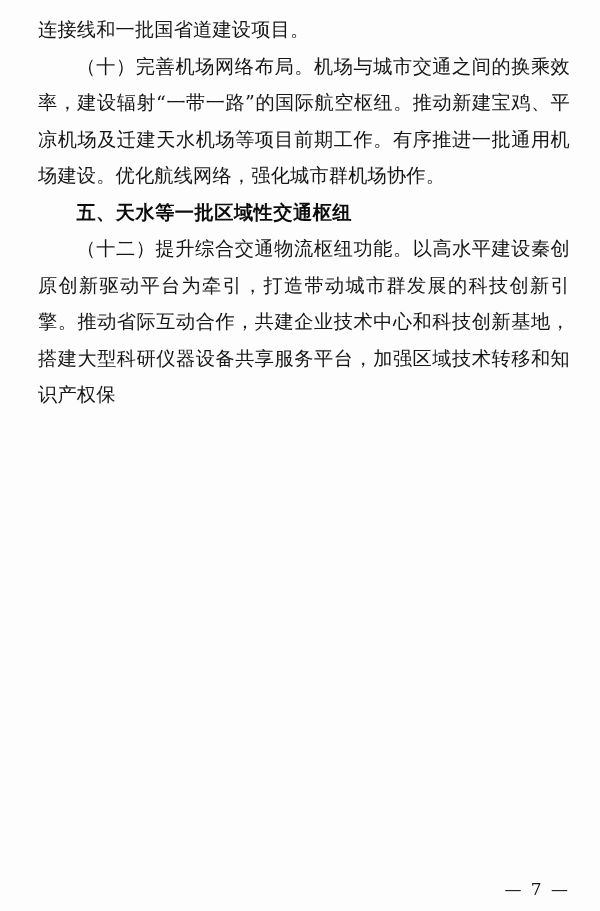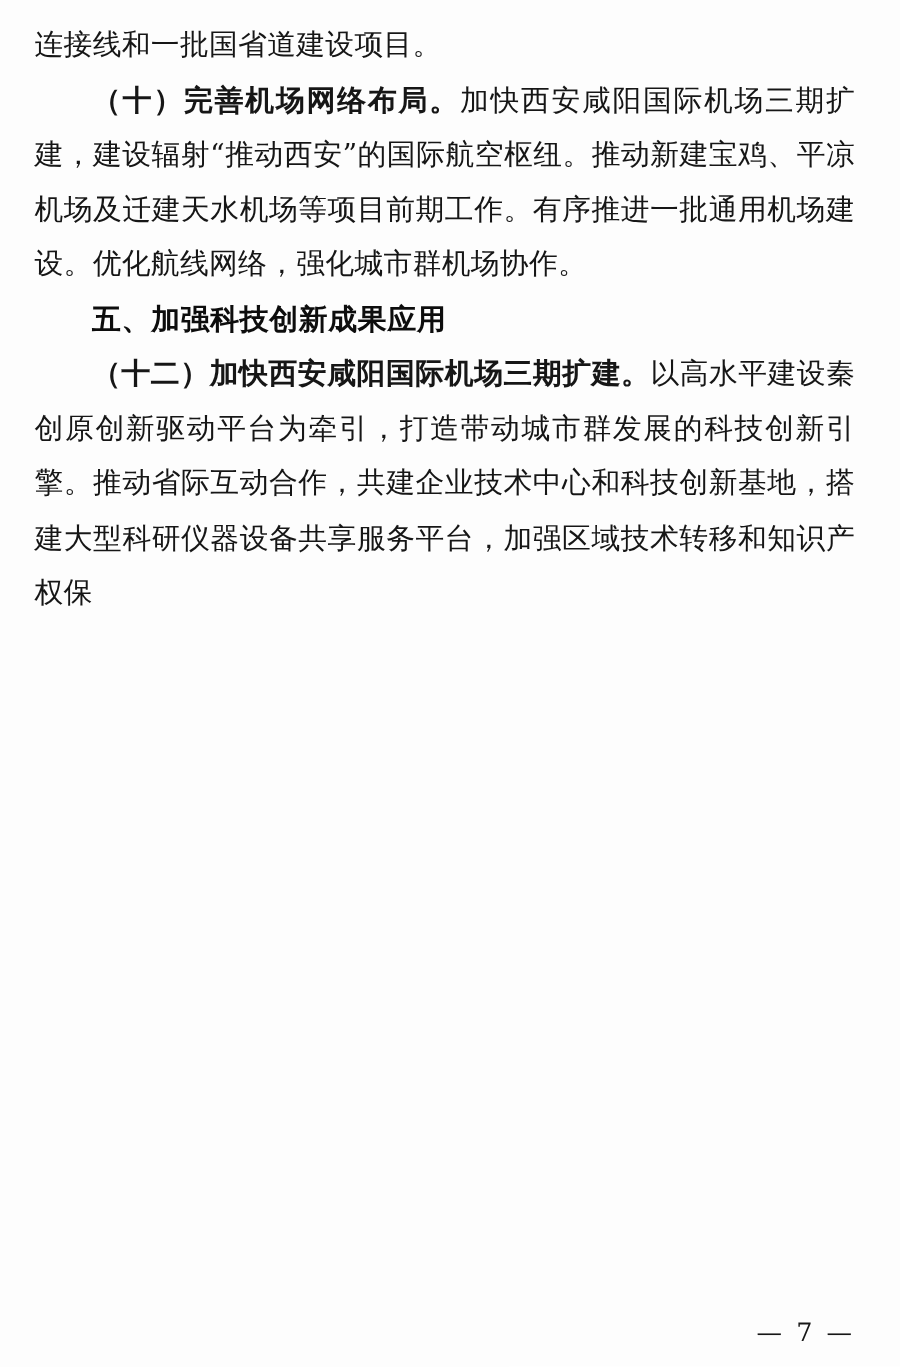--- a/index.html
+++ b/index.html
@@ -12,21 +12,21 @@
     background: #ffffff;
     font-family: "DejaVu Serif", "Liberation Serif", serif;
     color: #1a1a1a;
     overflow: hidden;
   }
   .page {
     position: relative;
     width: 600px;
     height: 911px;
     box-sizing: border-box;
-    padding: 10px 30px 0 23px;
+    padding: 10px 30px 0 38px;
     background: #fdfdfd;
   }
   .para {
     font-size: 19.2px;
     line-height: 36.5px;
     text-align: justify;
     text-justify: inter-ideograph;
     margin: 0 0 0 0;
     letter-spacing: 0.2px;
     color: #161616;
@@ -38,21 +38,21 @@
     font-size: 19.2px;
     line-height: 36.5px;
     font-weight: bold;
     text-indent: 2em;
     margin: 0;
     font-family: "DejaVu Sans", "Liberation Sans", sans-serif;
     color: #0d0d0d;
     letter-spacing: 0.5px;
   }
   .bold-run {
-    font-weight: bold;
+    font-weight: normal;
     font-family: "DejaVu Sans", "Liberation Sans", sans-serif;
     letter-spacing: 0.3px;
   }
   .page-number {
     position: absolute;
     right: 30px;
     bottom: 12px;
     font-size: 17px;
     letter-spacing: 2px;
     color: #161616;
@@ -63,25 +63,25 @@
 </head>
 <body>
 
 <div class="page">
 
   <div class="spacer-top"></div>
 
   <p class="para">连接线和一批国省道建设项目。</p>
 
   <p class="para indent">
-    <span class="bold-run">（十）完善机场网络布局。</span><span>加快西安咸阳国际机场三期扩建，建设辐射“推动西安”的国际航空枢纽。推动新建宝鸡、平凉机场及迁建天水机场等项目前期工作。有序推进一批通用机场建设。优化航线网络，强化城市群机场协作。</span>
+    <span class="bold-run">（十）完善机场网络布局。</span><span>机场与城市交通之间的换乘效率，建设辐射“一带一路”的国际航空枢纽。推动新建宝鸡、平凉机场及迁建天水机场等项目前期工作。有序推进一批通用机场建设。优化航线网络，强化城市群机场协作。</span>
   </p>
 
 
-  <p class="heading">五、加强科技创新成果应用</p>
+  <p class="heading">五、天水等一批区域性交通枢纽</p>
 
 
   <p class="para indent">
-    <span class="bold-run">（十二）加快西安咸阳国际机场三期扩建。</span><span>以高水平建设秦创原创新驱动平台为牵引，打造带动城市群发展的科技创新引擎。推动省际互动合作，共建企业技术中心和科技创新基地，搭建大型科研仪器设备共享服务平台，加强区域技术转移和知识产权保</span>
+    <span class="bold-run">（十二）提升综合交通物流枢纽功能。</span><span>以高水平建设秦创原创新驱动平台为牵引，打造带动城市群发展的科技创新引擎。推动省际互动合作，共建企业技术中心和科技创新基地，搭建大型科研仪器设备共享服务平台，加强区域技术转移和知识产权保</span>
   </p>
 
   <div class="page-number">— 7 —</div>
 </div>
 
 </body></html>

